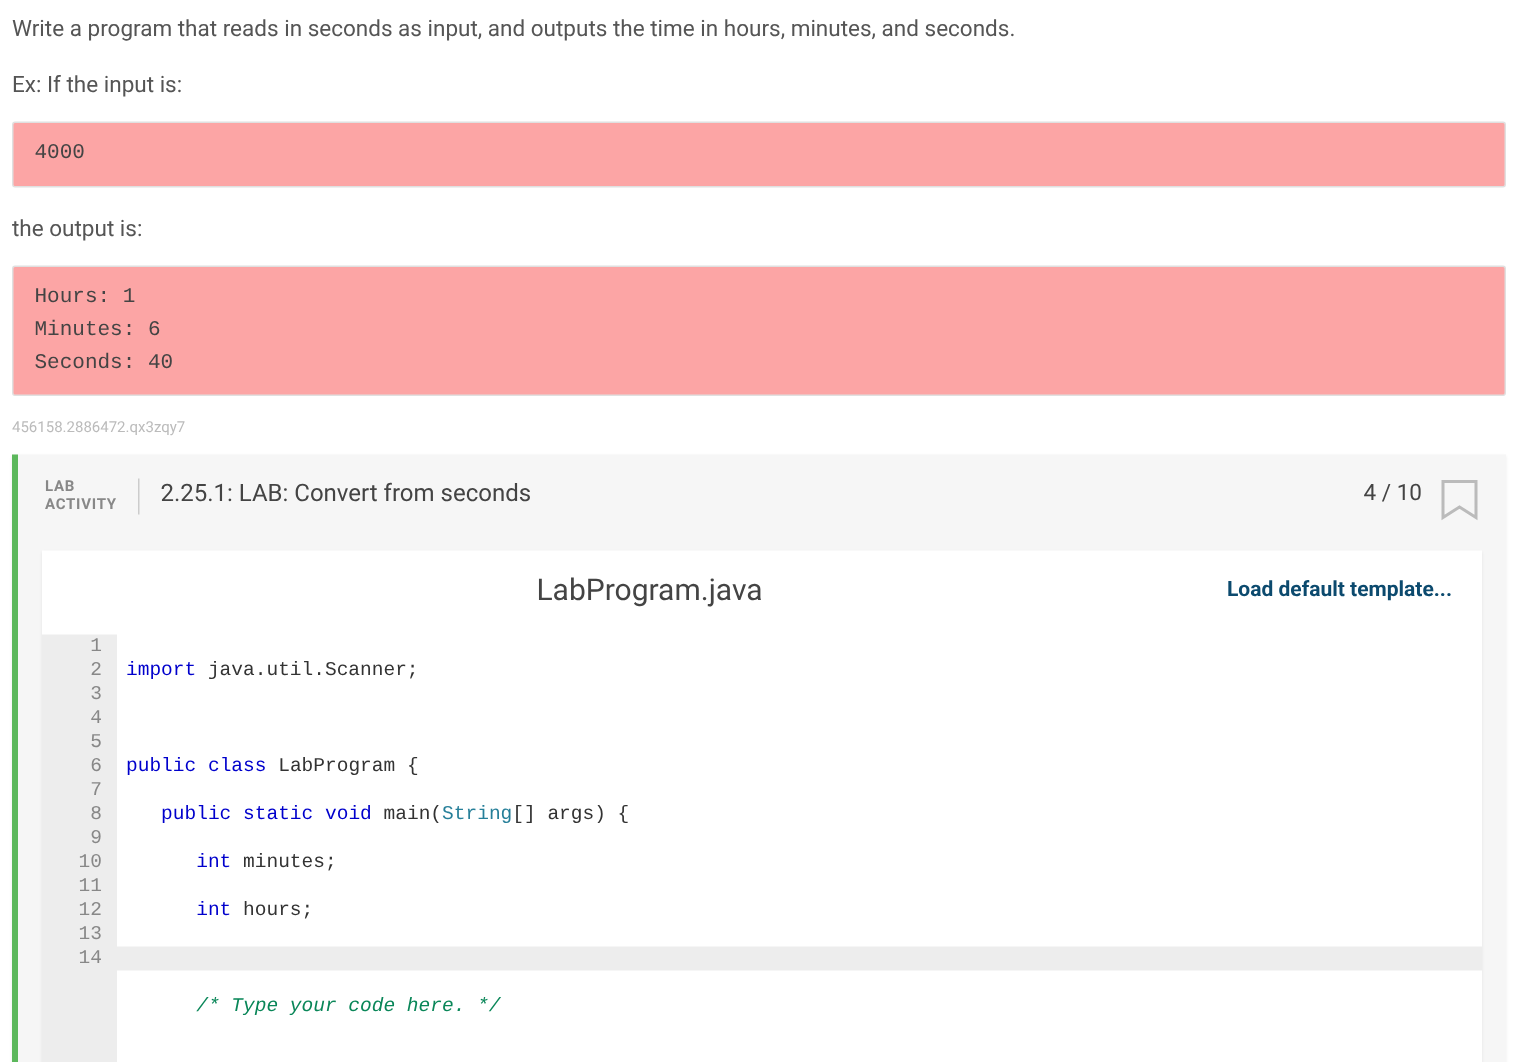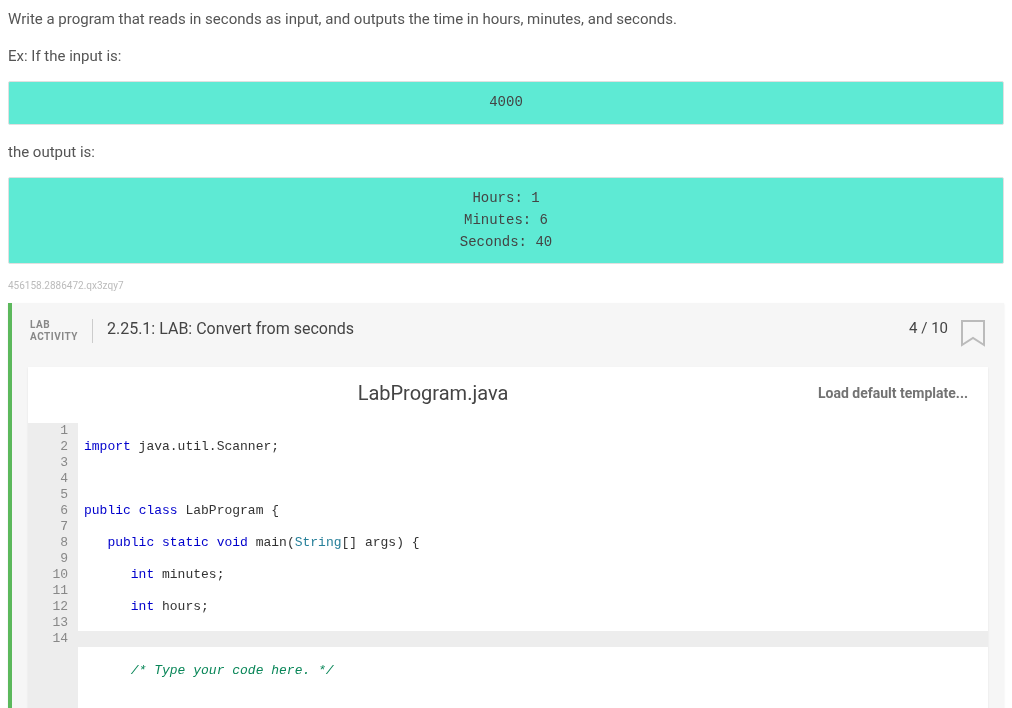--- a/index.html
+++ b/index.html
@@ -7,31 +7,30 @@
     margin: 0;
     padding: 8px 8px 20px 8px;
     font-family: -apple-system, BlinkMacSystemFont, "Segoe UI", Roboto, Helvetica, Arial, sans-serif;
     background: #fff;
     color: #555;
     font-size: 15px;
     width: 1012px;
   }
   .prompt-text { color: #555; line-height: 1.5; margin-bottom: 14px; }
   .codebox {
-    background: #5eead4;
+    background: #fca5a5;
     border: 1px solid #e0e0e0;
     border-radius: 2px;
     padding: 10px 14px;
     font-family: "Courier New", Courier, monospace;
     font-size: 14px;
     white-space: pre;
     color: #444;
     margin-bottom: 16px;
     line-height: 1.55;
-    text-align: center;
   }
   .tiny-id {
     font-size: 10px;
     color: #bbb;
     margin: 8px 0 12px 0;
   }
   .lab-panel {
     border-left: 4px solid #5cb85c;
     background: #f6f6f6;
     box-shadow: 0 1px 2px rgba(0,0,0,0.08);
@@ -68,21 +67,21 @@
     padding: 14px 20px 14px 20px;
   }
   .editor-filename {
     flex: 1;
     text-align: center;
     font-size: 20px;
     color: #444;
     font-weight: 400;
   }
   .load-template {
-    color: #737373;
+    color: #0c4a6e;
     font-weight: 700;
     font-size: 14px;
     cursor: pointer;
   }
   .editor-body {
     display: flex;
     font-family: Consolas, "Courier New", monospace;
     font-size: 13px;
     line-height: 16px;
     padding: 4px 0 4px 0;

